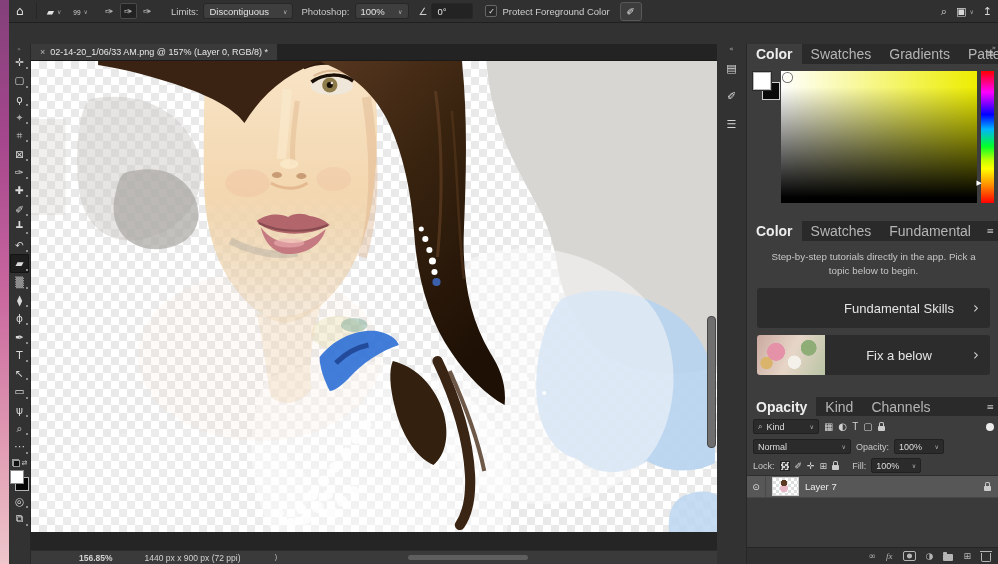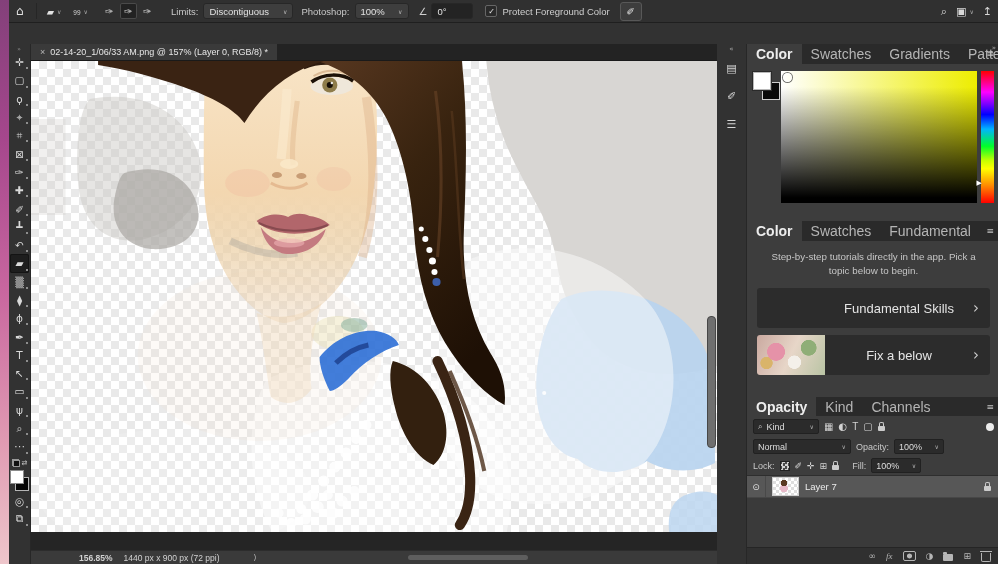--- a/index.html
+++ b/index.html
@@ -77,21 +77,21 @@
   .doctab .x{color:#b8b8b8;font-size:9px}
   .canvas{height:472px;position:relative;overflow:hidden;
     background:repeating-conic-gradient(#e9e9e9 0% 25%, #ffffff 0% 50%) 0 0/16px 16px}
   .canvas svg{position:absolute;inset:0}
   .vscroll{position:absolute;right:1px;top:255px;width:7px;height:130px;background:#6f6f6f;
     border:1px solid #474747;border-radius:4px}
   .pasteboard{height:18px;background:#252525}
   .statusbar{height:13px;background:#3a3a3a;border-top:1px solid #2c2c2c;display:flex;
     align-items:center;font-size:8.5px;color:#d2d2d2;position:relative}
   .sb-zoom{margin-left:48px;font-weight:bold}
-  .sb-doc{margin-left:11px}
+  .sb-doc{margin-left:32px}
   .sb-chev{margin-left:34px;font-size:8px;color:#bdbdbd}
   .hscroll{position:absolute;left:377px;top:4px;width:120px;height:5px;background:#5e5e5e;border-radius:3px}
 
   
   .panelstrip{width:29px;flex:none;background:#323232;border-right:1px solid #272727;
     display:flex;flex-direction:column;align-items:center}
   .ps-hdr{height:11px;font-size:7px;color:#ababab;line-height:10px}
   .ps-icon{width:22px;height:20px;margin-bottom:8px;display:flex;align-items:center;
     justify-content:center;font-size:11px;color:#d5d5d5}
 

